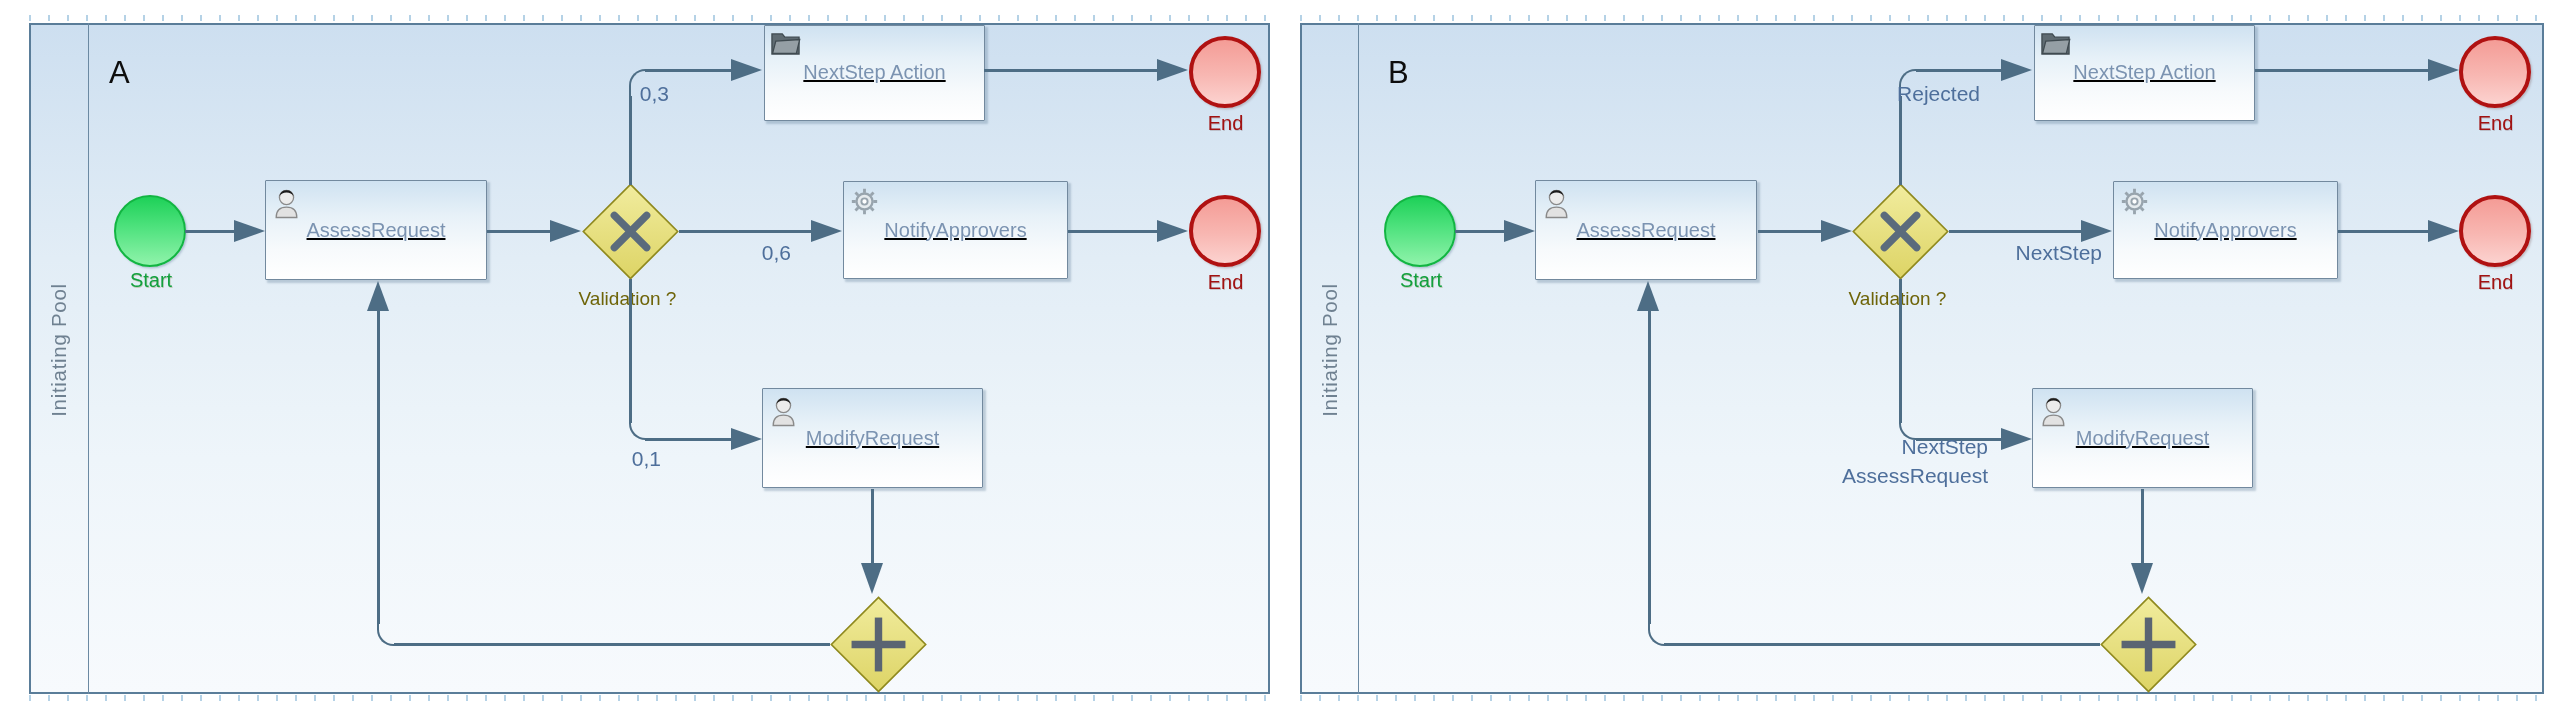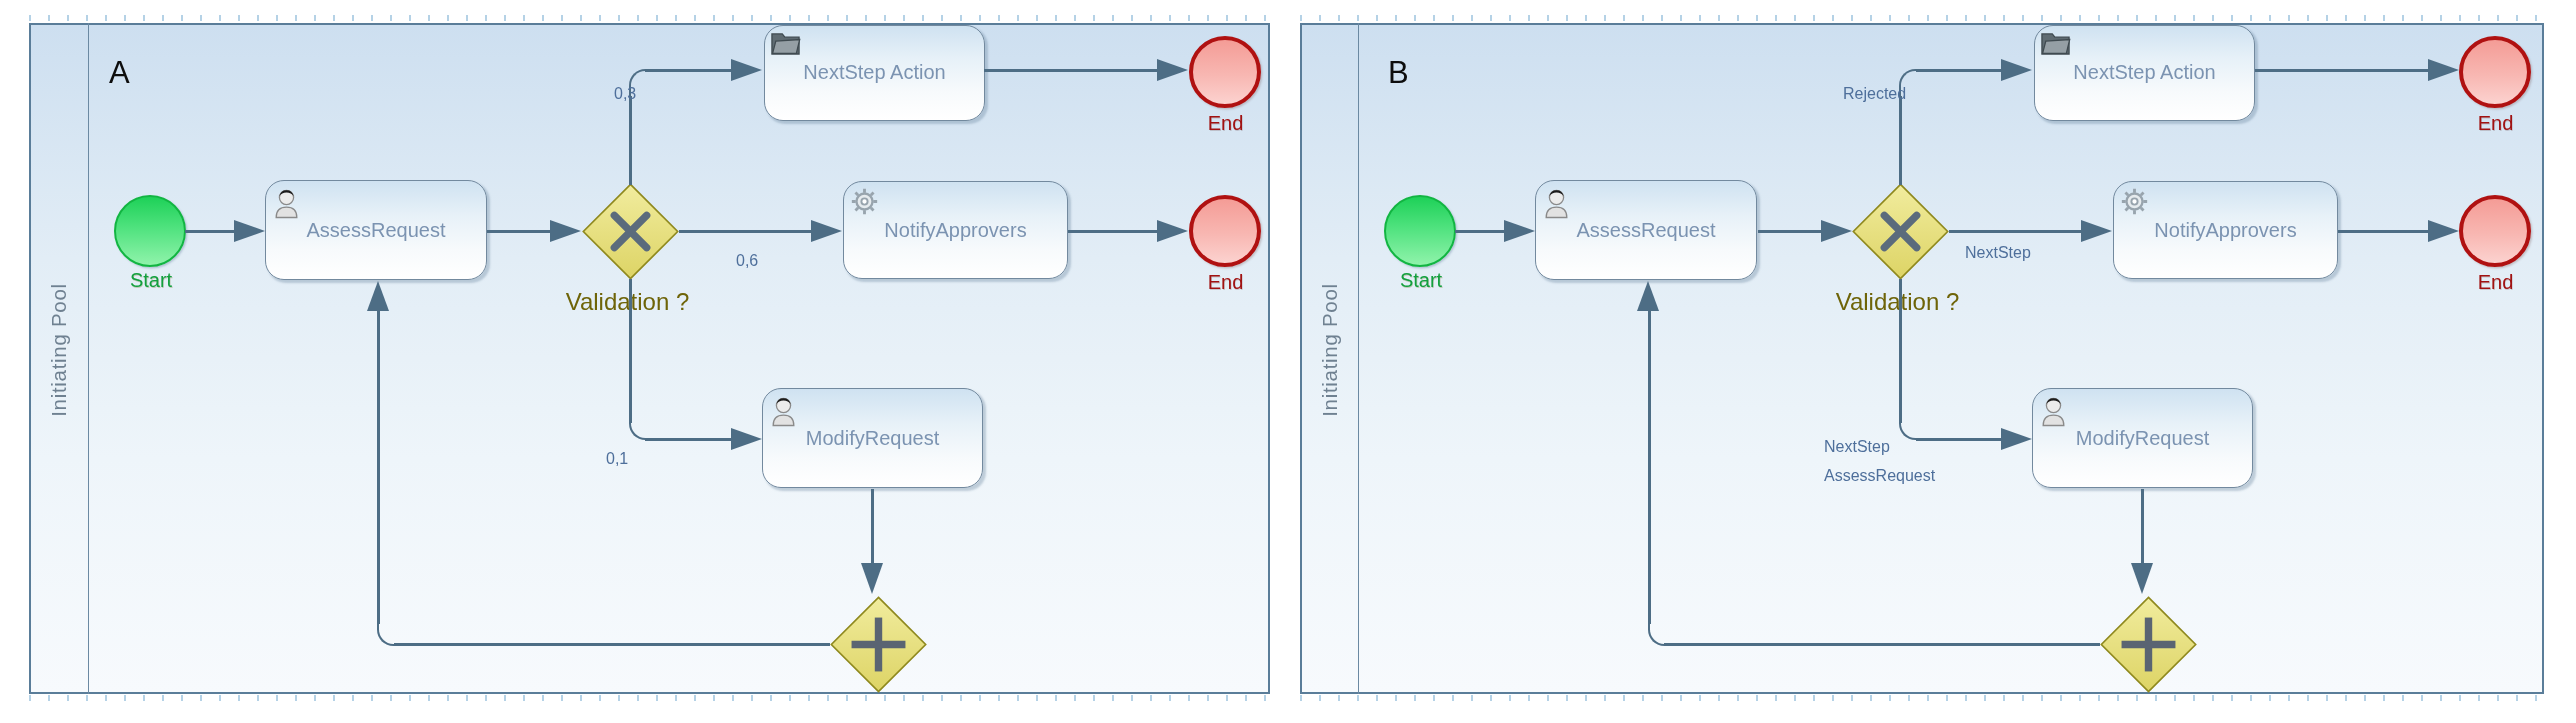--- a/index.html
+++ b/index.html
@@ -22,24 +22,24 @@
   .event{position:absolute;box-sizing:border-box;border-radius:50%;width:72px;height:72px;}
   .event.start{border:2.7px solid #12b542;background:linear-gradient(180deg,#1ed158 0%,#4fe27e 45%,#90f3ab 100%);
         box-shadow:1.4px 1.4px 2.1px rgba(90,120,150,.35);}
   .event.end{border:4.8px solid #b01111;background:linear-gradient(180deg,#f49c96 0%,#f8b7b2 55%,#fcd2cf 100%);
         box-shadow:1.4px 1.4px 2.1px rgba(120,90,90,.3);}
   .evt-label{position:absolute;text-align:center;font-size:20px;}
   .evt-label.start-l{color:#12a03e;text-shadow:0.7px 0.7px 0 rgba(90,90,0,.25);}
   .evt-label.end-l{color:#a11212;text-shadow:0.7px 0.7px 0 rgba(90,40,40,.2);}
 
   
-  .task{position:absolute;box-sizing:border-box;border:1.7px solid #72899e;border-radius:19px;
+  .task{position:absolute;box-sizing:border-box;border:1.7px solid #72899e;border-radius:1px;
         background:linear-gradient(180deg,#cfe2f1 0%,#e7f1f8 35%,#f7fafc 70%,#ffffff 100%);
         box-shadow:2.1px 2.1px 2.1px rgba(100,130,155,.35);
-        display:flex;align-items:center;justify-content:center;}
+        display:flex;align-items:center;justify-content:center;text-decoration:underline;}
   .task-label{color:#7b93b1;font-size:20px;}
   .task-icon{position:absolute;left:4.8px;top:4.1px;}
 
   
   .gw{position:absolute;}
 
   
   .h{position:absolute;height:2.7px;background:#4d6d85;}
   .v{position:absolute;width:2.7px;background:#4d6d85;}
   .corner-tl{position:absolute;box-sizing:border-box;border-left:2.7px solid #4d6d85;border-top:2.7px solid #4d6d85;
@@ -47,22 +47,22 @@
   .corner-bl{position:absolute;box-sizing:border-box;border-left:2.7px solid #4d6d85;border-bottom:2.7px solid #4d6d85;
         border-bottom-left-radius:16.4px;}
   .arr-r{position:absolute;width:0;height:0;border-top:11px solid transparent;
         border-bottom:11px solid transparent;border-left:31px solid #4d6d85;}
   .arr-u{position:absolute;width:0;height:0;border-left:11.6px solid transparent;
         border-right:11.6px solid transparent;border-bottom:30px solid #4d6d85;}
   .arr-d{position:absolute;width:0;height:0;border-left:11.6px solid transparent;
         border-right:11.6px solid transparent;border-top:31px solid #4d6d85;}
 
   
-  .flow-label{position:absolute;text-align:left;font-size:16px;color:#4e6f9b;line-height:29px;}
-  .gw-label{position:absolute;text-align:center;font-size:24px;color:#6e6408;}
+  .flow-label{position:absolute;text-align:right;font-size:21px;color:#4e6f9b;line-height:29px;}
+  .gw-label{position:absolute;text-align:center;font-size:19px;color:#6e6408;}
 </style>
 </head>
 <body>
 
 <svg width="0" height="0" style="position:absolute">
   <defs>
     <linearGradient id="gwGrad" x1="0" y1="0" x2="0" y2="1">
       <stop offset="0" stop-color="#f1ec9e"></stop>
         <stop offset="1" stop-color="#ddd465"></stop>
     </linearGradient>
@@ -120,21 +120,21 @@
       <span class="task-label">NextStep Action</span>
     </div>
 
     <div class="h" style="left:984px;top:69px;width:173px"></div>
     <div class="arr-r" style="left:1157px;top:59px"></div>
     <div class="event end" style="left:1189px;top:36px"></div>
     <div class="evt-label end-l" style="left:1181px;top:112px;width:89px">End</div>
 
     <div class="h" style="left:679px;top:230px;width:132px"></div>
     <div class="arr-r" style="left:811px;top:220px"></div>
-    <div class="flow-label" style="left:736px;top:246px;width:55px">0,6</div>
+    <div class="flow-label" style="left:736px;top:238px;width:55px">0,6</div>
 
     <div class="task" style="left:843px;top:181px;width:225px;height:98px">
       <svg class="task-icon" width="31" height="31" viewBox="0 0 24 24">
         <circle cx="12" cy="12" r="6.2" fill="#e6ebee" stroke="#98a4ad" stroke-width="1.8"></circle>
         <path d="M12 2.2v3M12 18.8v3M2.2 12h3M18.8 12h3M5 5l2.1 2.1M16.9 16.9L19 19M19 5l-2.1 2.1M7.1 16.9L5 19" stroke="#98a4ad" stroke-width="2.2" fill="none"></path>
         <circle cx="12" cy="12" r="2.4" fill="#ffffff" stroke="#98a4ad" stroke-width="1.5"></circle>
       </svg>
       <span class="task-label">NotifyApprovers</span>
     </div>
 

